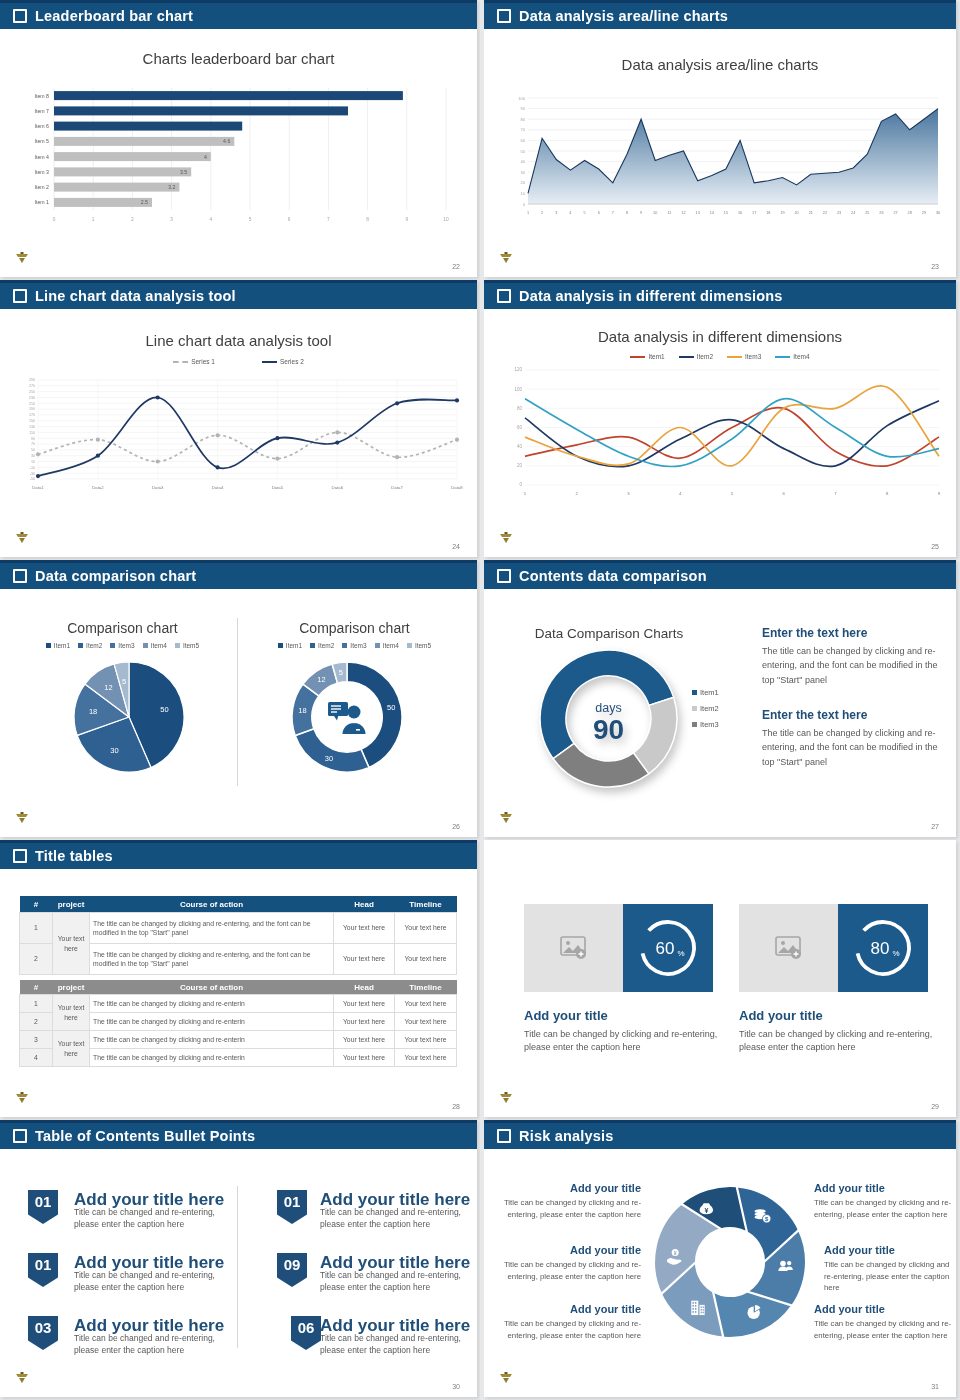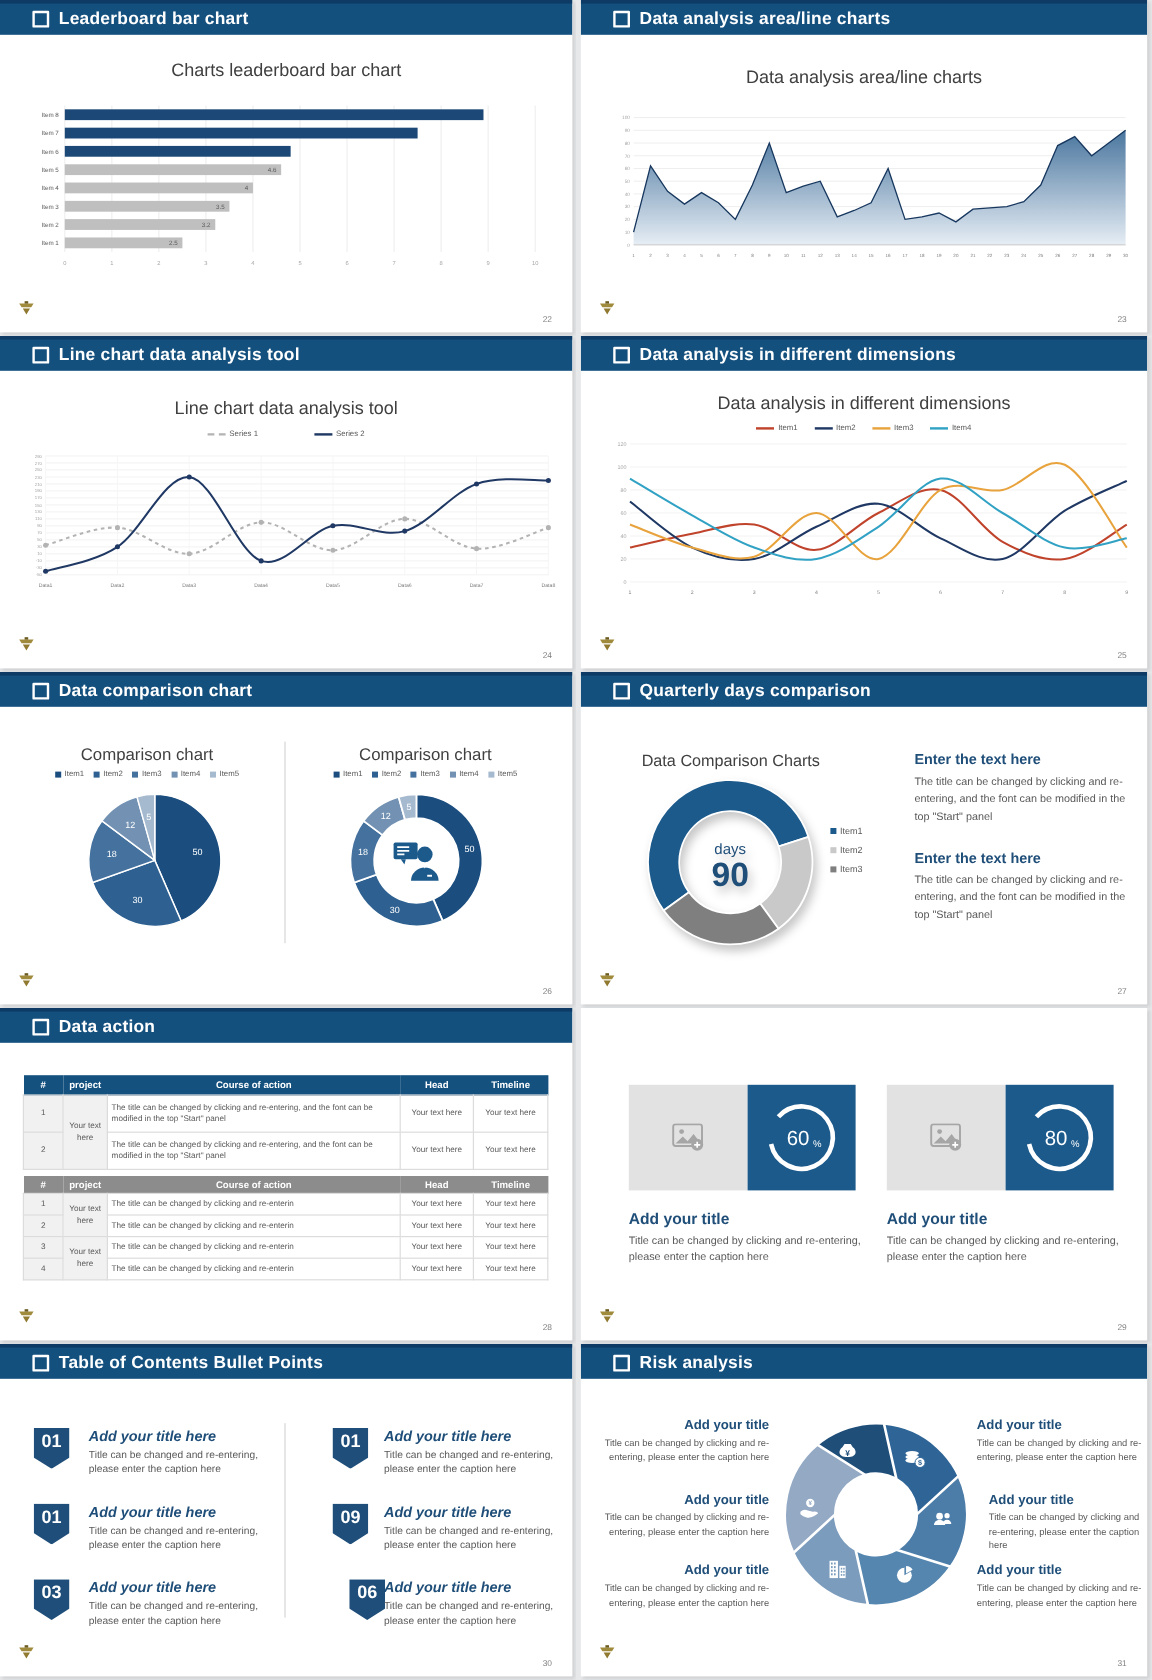--- a/index.html
+++ b/index.html
@@ -1,21 +1,21 @@
 <!DOCTYPE html>
 <html><head>
 <meta charset="utf-8">
 <style>
   html,body{margin:0;padding:0;}
   body{width:960px;height:1400px;background:#e7e8ea;font-family:"Liberation Sans",sans-serif;}
   .grid{display:grid;grid-template-columns:480px 480px;grid-auto-rows:280px;width:960px;height:1400px;}
   .cell{position:relative;background:#e7e8ea;}
   .slide{position:absolute;left:0;top:0;width:477px;height:277px;background:#ffffff;overflow:hidden;box-shadow:2px 2px 3px rgba(0,0,0,0.10);}
   .cell.rcol .slide{left:4px;width:472px;}
-  .sl-head{position:absolute;left:0;top:0;right:0;height:26px;background:#14507E;border-top:3px solid #0D3B66;display:flex;align-items:center;padding-left:27px;}
+  .sl-head{position:absolute;left:0;top:0;right:0;height:26px;background:#14507E;border-top:3px solid #0D3B66;display:flex;align-items:center;padding-left:13px;}
   .sq-icon{width:10px;height:10px;border:2px solid #fff;border-radius:1px;margin-right:8px;flex:none;}
   .sl-title{color:#fff;font-weight:bold;font-size:14.5px;letter-spacing:.2px;white-space:nowrap;}
   .logo{position:absolute;left:15px;bottom:9px;}
   .pagenum{position:absolute;right:17px;bottom:7px;font-size:7px;color:#7f7f7f;}
   .c-title{position:absolute;left:0;right:0;text-align:center;color:#404040;font-size:15px;}
   .abs{position:absolute;}
   .legend{position:absolute;display:flex;justify-content:center;align-items:center;}
   .lg-item{display:flex;align-items:center;margin:0 7px;color:#595959;font-size:6.5px;white-space:nowrap;}
   .lg-sq{width:5px;height:5px;margin-right:3px;flex:none;}
   .lg-line{width:15px;height:2px;margin-right:3px;flex:none;}
@@ -34,21 +34,21 @@
   .t1 td{height:28px;}
   .t2 th{background:#8C8C8C;height:14px;}
   .t2 td{height:15px;}
   
   .card-img{position:absolute;width:99px;height:88px;background:#E2E2E2;display:flex;align-items:center;justify-content:center;}
   .card-ring{position:absolute;width:90px;height:88px;background:#1C5A8C;display:flex;align-items:center;justify-content:center;}
   .card-title{position:absolute;font-size:13px;}
   .card-cap{position:absolute;font-size:9px;line-height:1.45;width:208px;}
   
   .toc-badge{position:absolute;width:30px;height:34px;background:#1E4E79;color:#fff;font-weight:bold;font-size:15px;text-align:center;padding-top:3px;box-sizing:border-box;clip-path:polygon(0 0,100% 0,100% 72%,50% 100%,0 72%);}
-  .toc-title{position:absolute;font-size:12px;font-style:italic;}
+  .toc-title{position:absolute;font-size:17px;}
   .toc-cap{position:absolute;font-size:8.5px;line-height:1.45;width:160px;}
   
   .risk-title{position:absolute;font-size:11px;}
   .risk-cap{position:absolute;font-size:7.8px;line-height:1.5;width:147px;}
   .ra-r{text-align:right;}
   svg text{font-family:"Liberation Sans",sans-serif;}
   .shadowed{filter:drop-shadow(3px 5px 4px rgba(0,0,0,0.22));}
 </style>
 </head>
 <body>
@@ -450,21 +450,21 @@
             <rect x="5.5" y="1" width="3" height="2" fill="#6B5A20"></rect>
           </svg></span>
       <span class="pagenum">26</span>
     </div>
   </div>
 
   <div class="cell rcol">
     <div class="slide">
       <div class="sl-head">
         <span class="sq-icon"></span>
-        <span class="sl-title">Quarterly days comparison</span>
+        <span class="sl-title">Contents data comparison</span>
       </div>
       <div class="c-title" style="left:15px;width:220px;right:auto;top:66px;font-size:13.5px">Data Comparison Charts</div>
       <svg class="abs shadowed" style="left:52px;top:86px" width="145" height="145">
           <path d="M17.08,112.76 A68.5,68.5 0 1 1 137.65,51.33 L112.89,59.38 A42.47,42.47 0 1 0 38.14,97.46 Z" fill="#1C5A8C" stroke="#fff" stroke-width="1.5"></path>
           <path d="M137.65,51.33 A68.5,68.5 0 0 1 112.76,127.92 L97.46,106.86 A42.47,42.47 0 0 0 112.89,59.38 Z" fill="#C9C9C9" stroke="#fff" stroke-width="1.5"></path>
           <path d="M112.76,127.92 A68.5,68.5 0 0 1 17.08,112.76 L38.14,97.46 A42.47,42.47 0 0 0 97.46,106.86 Z" fill="#7F7F7F" stroke="#fff" stroke-width="1.5"></path>
           <text x="72.5" y="65.5" font-size="12.5" fill="#1F4E79" text-anchor="middle">days</text>
           <text x="72.5" y="92.5" font-size="28" font-weight="bold" fill="#1F4E79" text-anchor="middle">90</text>
         </svg>
       <div class="abs" style="left:208px;top:128px">
@@ -491,21 +491,21 @@
             <rect x="5.5" y="1" width="3" height="2" fill="#6B5A20"></rect>
           </svg></span>
       <span class="pagenum">27</span>
     </div>
   </div>
 
   <div class="cell">
     <div class="slide">
       <div class="sl-head">
         <span class="sq-icon"></span>
-        <span class="sl-title">Data action</span>
+        <span class="sl-title">Title tables</span>
       </div>
       <table class="dtab t1" style="top:56px">
         <colgroup>
             <col style="width:33px">
             <col style="width:37px">
             <col style="width:244px">
             <col style="width:61px">
             <col style="width:62px">
           </colgroup>
         <tbody>

